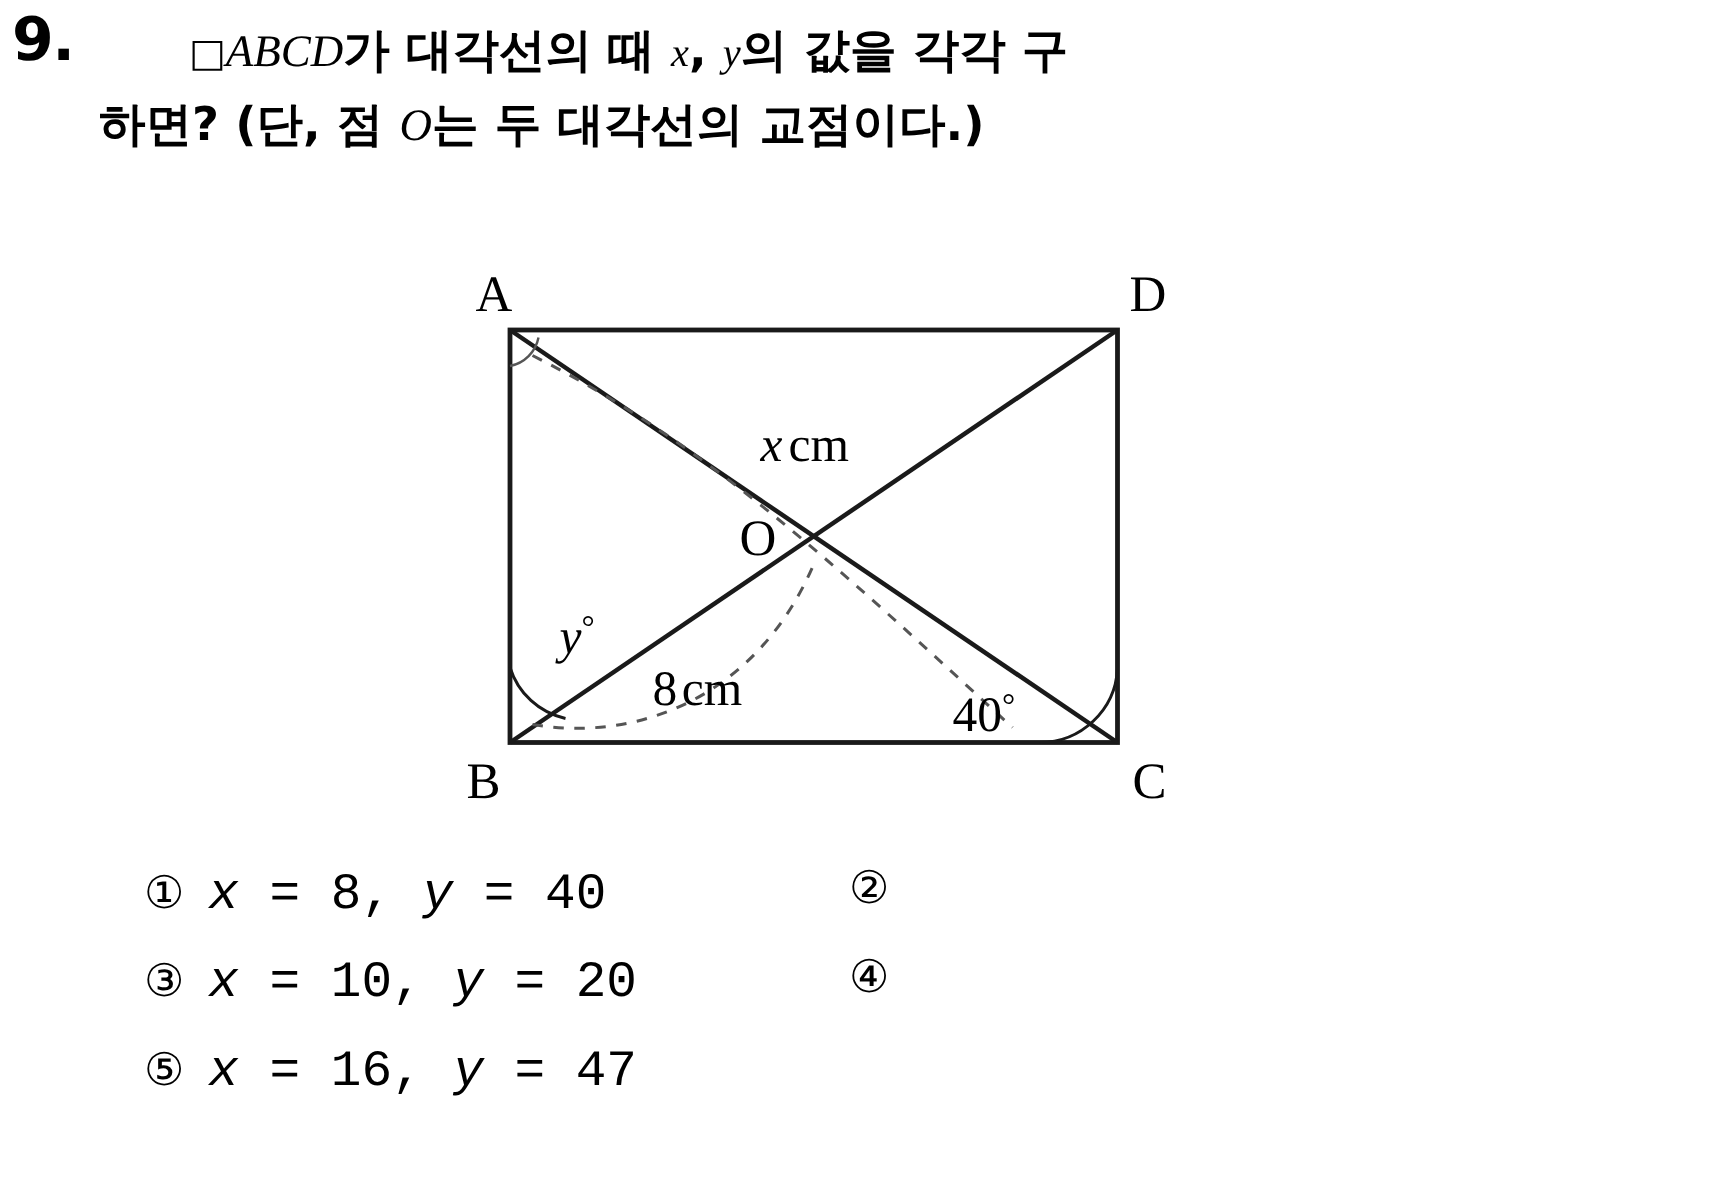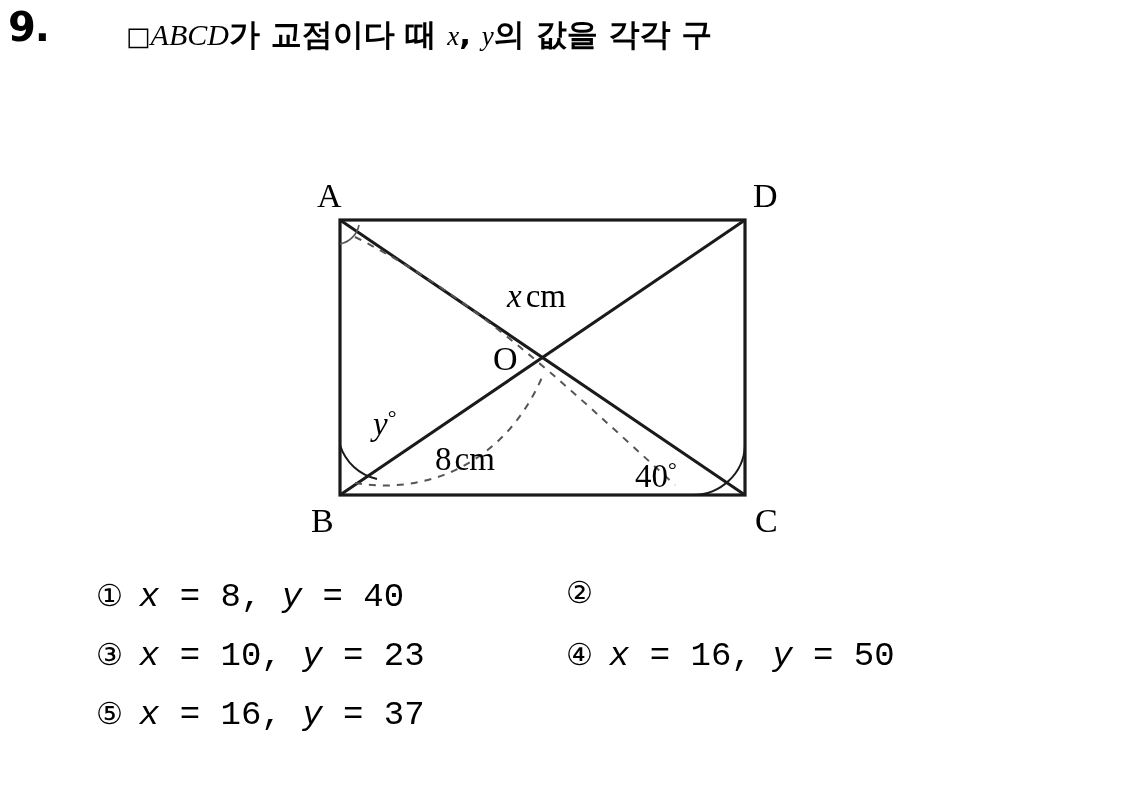--- a/index.html
+++ b/index.html
@@ -114,21 +114,22 @@
   }
 </style>
 </head>
 <body>
 
 <div class="page">
 
   <div class="question-number">9.</div>
 
   <div class="question-text">
-    <div class="question-line1"><span class="sq">□</span><span class="mi">ABCD</span><span>가 교점이다 때 </span><span class="mi-small">x</span><span>, </span><span class="mi-small">y</span><span>의 값을 각각 구</span></div>
+    <div class="question-line1"><span class="sq">□</span><span class="mi">ABCD</span><span>가 대각선의 때 </span><span class="mi-small">x</span><span>, </span><span class="mi-small">y</span><span>의 값을 각각 구</span></div>
+    <div class="question-line2"><span>하면? (단, 점 </span><span class="mi">O</span><span>는 두 대각선의 교점이다.)</span></div>
   </div>
 
   <div class="figure">
     <svg width="560" height="380" viewBox="0 0 560 380" xmlns="http://www.w3.org/2000/svg">
 
       <g>
         <rect x="85" y="55" width="405" height="275" fill="none" stroke="#1a1a1a" stroke-width="3.2"></rect>
       </g>
 
       <g>
@@ -176,29 +177,28 @@
         <span class="choice-text"><i>x</i><span> = 8, </span><i>y</i><span> = 40</span></span>
       </div>
       <div class="choice col2">
         <span class="circnum">②</span>
       </div>
     </div>
 
     <div class="choice-row">
       <div class="choice col1">
         <span class="circnum">③</span>
-        <span class="choice-text"><i>x</i><span> = 10, </span><i>y</i><span> = 23</span></span>
+        <span class="choice-text"><i>x</i><span> = 10, </span><i>y</i><span> = 20</span></span>
       </div>
       <div class="choice col2">
         <span class="circnum">④</span>
-        <span class="choice-text"><i>x</i><span> = 16, </span><i>y</i><span> = 50</span></span>
       </div>
     </div>
 
     <div class="choice-row">
       <div class="choice col1">
         <span class="circnum">⑤</span>
-        <span class="choice-text"><i>x</i><span> = 16, </span><i>y</i><span> = 37</span></span>
+        <span class="choice-text"><i>x</i><span> = 16, </span><i>y</i><span> = 47</span></span>
       </div>
     </div>
   </div>
 
 </div>
 
 </body></html>

